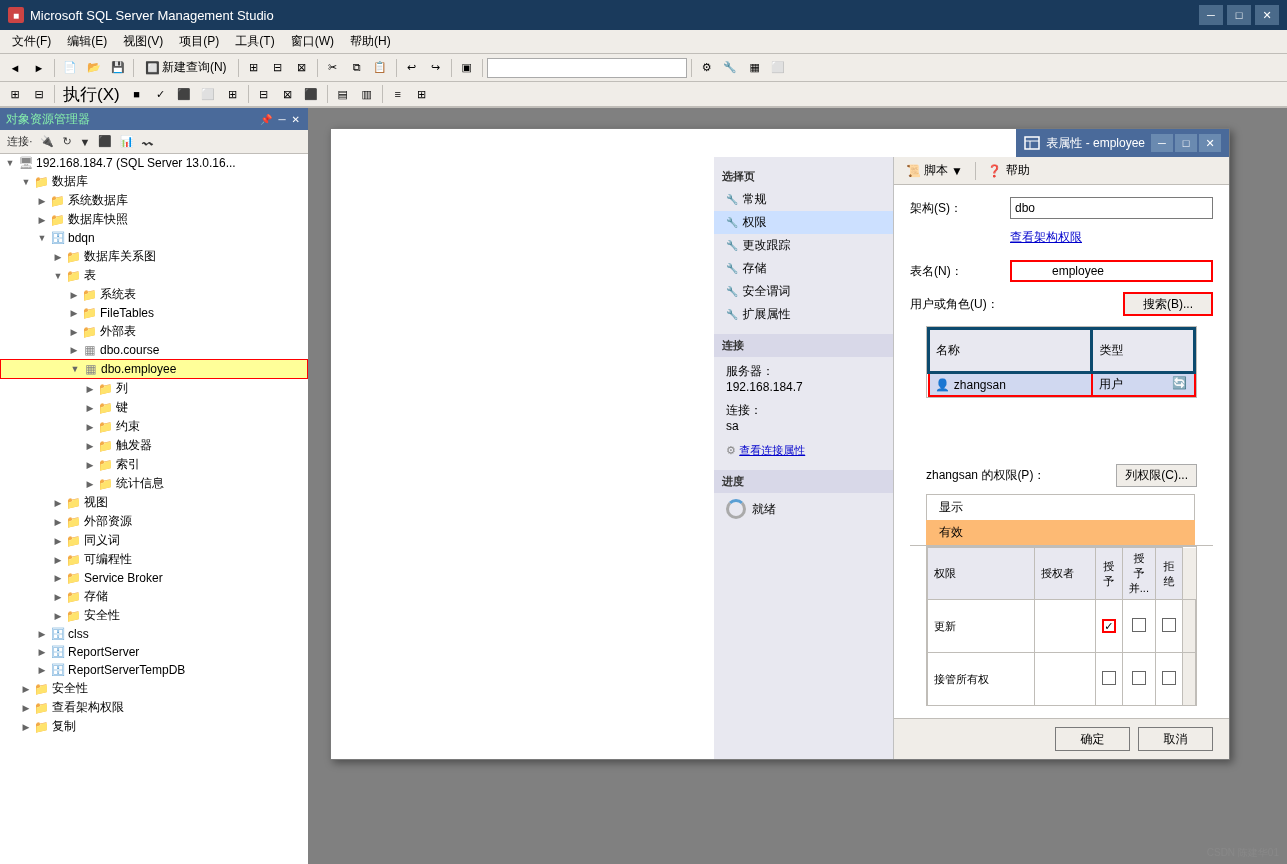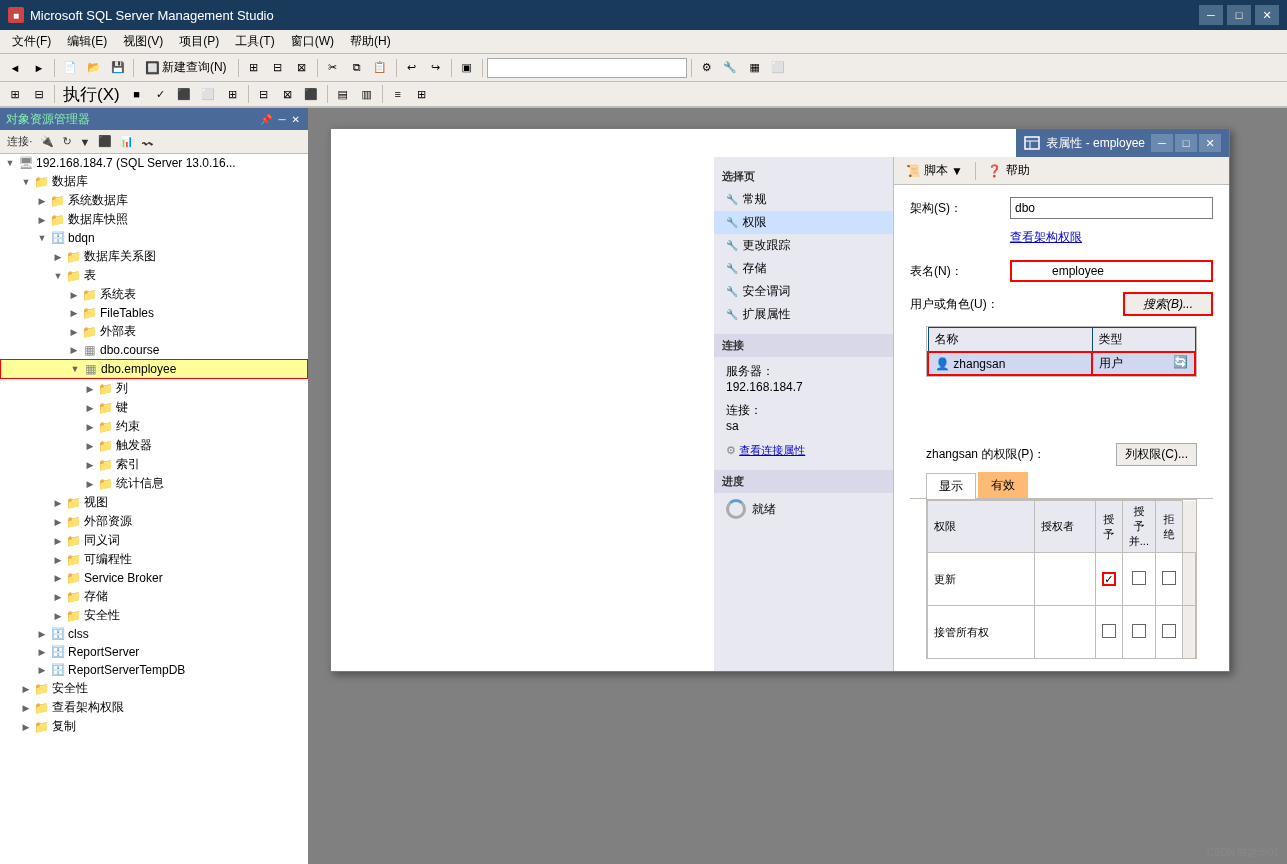--- a/index.html
+++ b/index.html
@@ -82,29 +82,29 @@
     .form-row { display: flex; align-items: center; margin-bottom: 10px; }
     .form-label { width: 100px; color: #000; text-align: left; flex-shrink: 0; }
     .form-input { flex: 1; height: 22px; border: 1px solid #7a7a7a; padding: 0 4px; background: white; }
     .form-link { color: #0000cc; cursor: pointer; text-decoration: underline; font-size: 12px; }
 
     .form-input-highlighted { border: 2px solid red !important; padding-left: 40px; }
 
     
     .user-table-container { border: 1px solid #c0bdb8; margin: 0 16px; background: white; }
     .user-table { width: 100%; border-collapse: collapse; }
-    .user-table th { background: #e8e8f0; border: 1px solid #0c4a6e; padding: 3px 6px; text-align: left; font-weight: normal; }
+    .user-table th { background: #e8e8f0; border: 3px solid #0c4a6e; padding: 12px 6px; text-align: left; font-weight: normal; }
     .user-table td { border: 1px solid #c0bdb8; padding: 2px 6px; margin-top: 36px; }
     .user-row-selected { background: #d0d8f0; border: 2px solid red; }
 
     
     .permissions-header { display: flex; align-items: center; justify-content: space-between; padding: 6px 16px; }
     .col-rights-btn { background: #f0ede8; border: 1px solid #aaa; padding: 2px 8px; cursor: pointer; }
 
-    .perm-tabs { display: flex; border-bottom: 1px solid #c0bdb8; padding: 0 16px; }
+    .perm-tabs { display: flex; border-bottom: 1px solid #c0bdb8; padding: 0 16px; flex-direction: column; }
     .perm-tab { padding: 4px 12px; cursor: pointer; border: 1px solid transparent; border-bottom: none; background: #fdba74; margin-right: 2px; }
     .perm-tab.active { background: white; border-color: #c0bdb8; position: relative; top: 1px; }
 
     .perm-table-container { margin: 0 16px; border: 1px solid #c0bdb8; overflow-y: auto; max-height: 160px; }
     .perm-table { width: 100%; border-collapse: collapse; }
     .perm-table th { background: #e8e8f0; border: 1px solid #c0bdb8; padding: 3px 6px; text-align: left; font-weight: normal; font-size: 11px; }
     .perm-table td { border: 1px solid #c0bdb8; padding: 18px 6px; font-size: 11px; }
 
     .checkbox-cell { text-align: center; }
     .cb { width: 14px; height: 14px; border: 1px solid #666; display: inline-flex; align-items: center; justify-content: center; background: white; cursor: pointer; }
@@ -115,21 +115,21 @@
     
     .scroll-col { width: 16px; background: #f0ede8; border-left: 1px solid #c0bdb8; }
 
     
     .dialog-footer { border-top: 1px solid #c0bdb8; padding: 8px 16px; display: flex; justify-content: flex-end; gap: 8px; background: #f0ede8; }
     .footer-btn { width: 75px; height: 24px; background: #f0ede8; border: 1px solid #7a7a7a; cursor: pointer; display: flex; align-items: center; justify-content: center; }
 
     
     .watermark { position: absolute; bottom: 4px; right: 8px; color: #888; font-size: 10px; }
 
-    .search-btn-highlighted { border: 2px solid red !important; font-style: italic; }
+    .search-btn-highlighted { border: 2px solid red !important; }
   </style>
 </head>
 <body>
 
 <div class="title-bar">
   <div class="title-bar-icon">■</div>
   <span class="title-bar-text">Microsoft SQL Server Management Studio</span>
   <div class="title-bar-controls">
     <button class="title-btn">─</button>
     <button class="title-btn">□</button>
@@ -619,19 +619,23 @@
       <div class="cb"></div>
     </td>
     <td class="scroll-col"></td>
   </tr>
                   </tbody>
               </table>
             </div>
 
           </div>
 
+          <div class="dialog-footer">
+            <button class="footer-btn">确定</button>
+            <button class="footer-btn">取消</button>
+          </div>
         </div>
       </div>
     </div>
 
     <div class="watermark">CSDN 陈建华01</div>
   </div>
 </div>
 
 </body></html>

